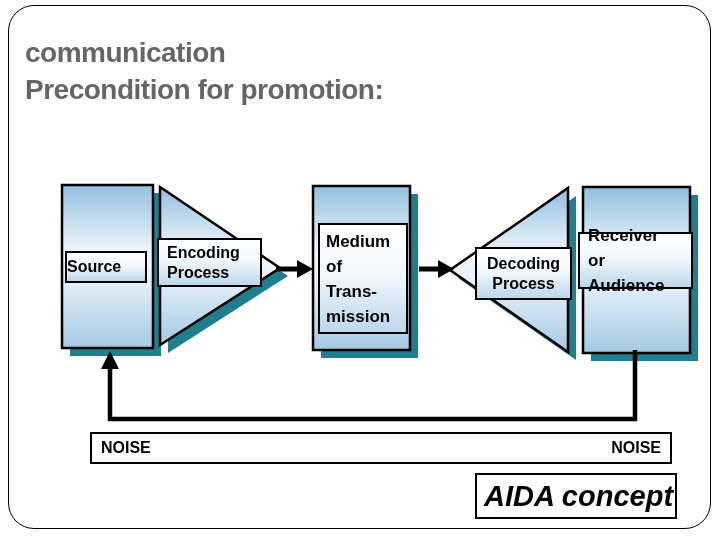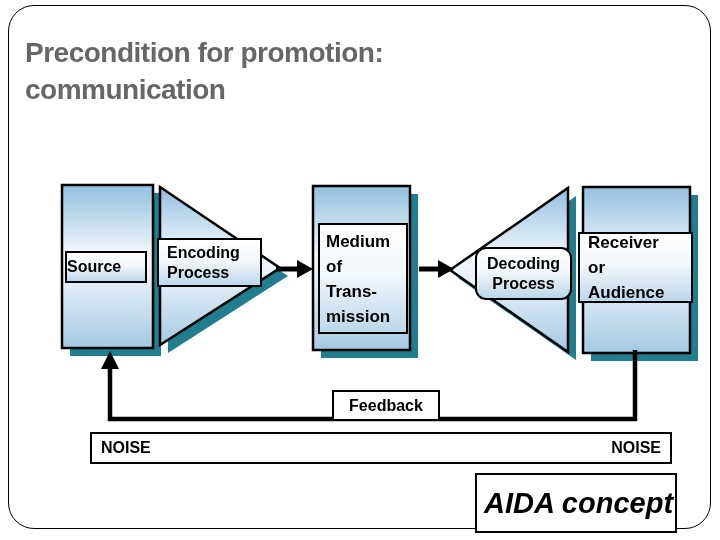--- a/index.html
+++ b/index.html
@@ -9,26 +9,26 @@
                 border:1.5px solid #000;border-radius:26px;}
   #diagram-svg{position:absolute;left:0;top:0;}
   .title{position:absolute;left:25px;top:34px;font-size:28px;font-weight:bold;
          color:#666666;line-height:37px;letter-spacing:-0.5px;}
   .lbl{position:absolute;box-sizing:border-box;border:2.5px solid #000;color:#000;
        font-weight:bold;display:flex;align-items:center;white-space:pre-line;
        background:linear-gradient(180deg,#ffffff 0%,#f3f8fc 45%,#bcd7eb 100%);}
   .lbl-source  {left:65px; top:251px;width:82px; height:32px;font-size:16px;justify-content:flex-start;}
   .lbl-encoding{left:157px;top:238px;width:105px;height:49px;font-size:16px;line-height:20px;padding-left:8px;}
   .lbl-medium  {left:318px;top:223px;width:90px; height:111px;font-size:17px;line-height:25px;padding-left:6px;}
-  .lbl-decoding{left:475px;top:247px;width:97px; height:53px;font-size:16px;line-height:20px;justify-content:center;text-align:center;border-radius:11px;}
-  .lbl-receiver{left:578px;top:232px;width:115px;height:71px;font-size:17px;line-height:25px;padding-left:8px;}
+  .lbl-decoding{left:475px;top:247px;width:97px; height:53px;font-size:16px;line-height:20px;justify-content:center;text-align:center;}
+  .lbl-receiver{left:578px;top:232px;width:115px;height:57px;font-size:17px;line-height:25px;padding-left:8px;}
   .lbl-feedback{left:332px;top:390px;width:108px;height:31px;font-size:16px;justify-content:center;background:#fff;}
   .noise-bar   {left:90px; top:432px;width:582px;height:32px;font-size:16px;justify-content:space-between;
                 padding:0 9px;background:#fff;white-space:nowrap;align-items:center;}
-  .aida-box    {left:475px;top:473px;width:202px;height:60px;font-size:29px;font-style:italic;
+  .aida-box    {left:475px;top:473px;width:202px;height:46px;font-size:29px;font-style:italic;
                 background:#fff;padding-left:7px;white-space:nowrap;overflow:visible;}
 </style>
 </head>
 <body>
 
 <div id="stage">
 
   <div id="slide-border"></div>
 
   <svg id="diagram-svg" width="720" height="540" viewBox="0 0 720 540">
@@ -64,22 +64,22 @@
       <polygon points="438,260 454,269 438,278" fill="#000"></polygon>
     </g>
 
     <g>
       <polyline points="635,350 635,419 110,419 110,366" fill="none" stroke="#000" stroke-width="4.5"></polyline>
       <polygon points="101,369 110,351 119,369" fill="#000"></polygon>
     </g>
   </svg>
 
   <div class="title">
+    <div>communication</div>
     <div>Precondition for promotion:</div>
-    <div>communication</div>
   </div>
 
   <div class="lbl lbl-source">
     <span>Source</span>
   </div>
 
   <div class="lbl lbl-encoding">
     <span>Encoding
 Process</span>
   </div>
@@ -95,23 +95,20 @@
     <span>Decoding
 Process</span>
   </div>
 
   <div class="lbl lbl-receiver">
     <span>Receiver
 or
 Audience</span>
   </div>
 
-  <div class="lbl lbl-feedback">
-    <span>Feedback</span>
-  </div>
 
   <div class="lbl noise-bar">
     <span>NOISE</span>
     <span>NOISE</span>
   </div>
 
   <div class="lbl aida-box">
     <span>AIDA concept</span>
   </div>
 

